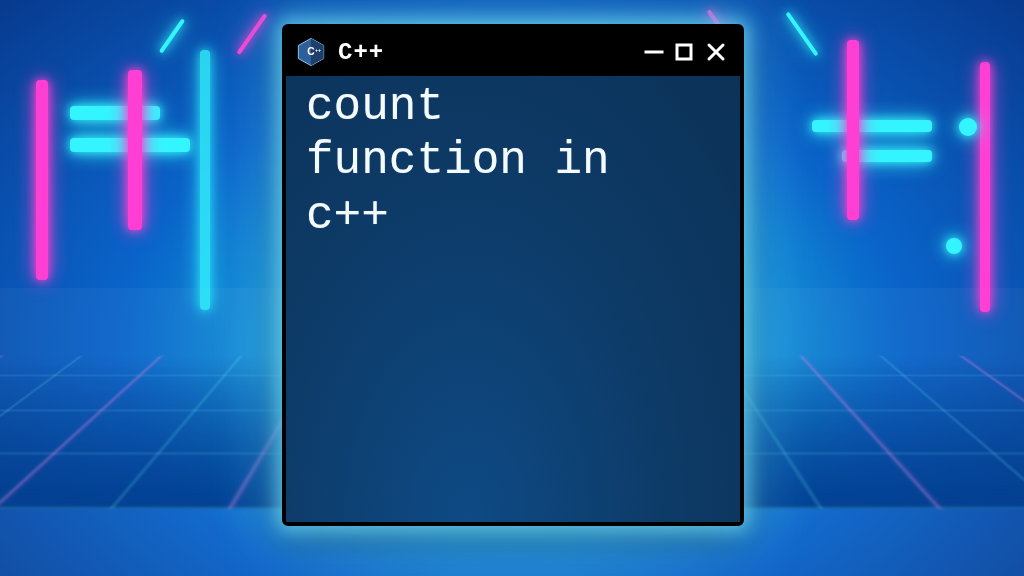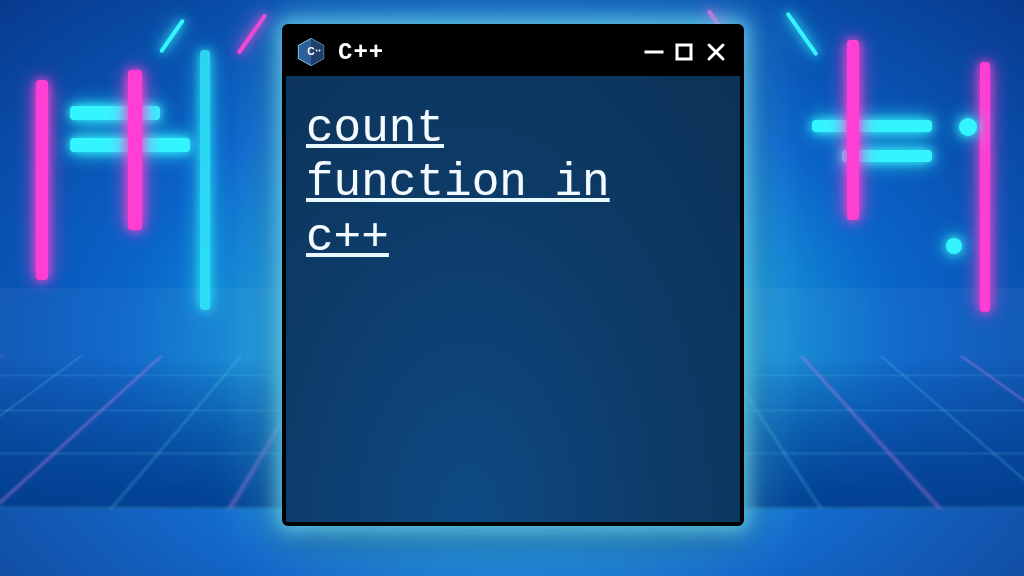--- a/index.html
+++ b/index.html
@@ -74,24 +74,23 @@
       font-weight:800; letter-spacing:1px; font-size:24px;
       font-family: "Consolas","Courier New",monospace;
       margin-left:2px;
     }
     .win-controls { margin-left:auto; display:flex; align-items:center; gap:6px; }
     .win-btn { width:24px; height:24px; display:flex; align-items:center; justify-content:center; }
     .win-btn svg { stroke:#fff; }
     .win-btn.maximize { margin-right:2px; }
 
     .body-area {
-      flex:1; padding: 26px 18px 18px 20px;
+      flex:1; padding: 4px 18px 18px 20px;
       color:#e9f7ff;
       background: radial-gradient(ellipse at 40% 100%, #0e4a85 0%, #0d3a66 55%, #0c3257 100%);
-      text-decoration: underline;
     }
     .term-text {
       font-family: "Consolas","Courier New",monospace;
       font-size: 46px;
       line-height: 1.18;
       white-space: pre-line;
       color:#f4fbff;
       text-shadow: 0 0 1px rgba(255,255,255,0.3);
       font-weight:400;
       letter-spacing:0px;

